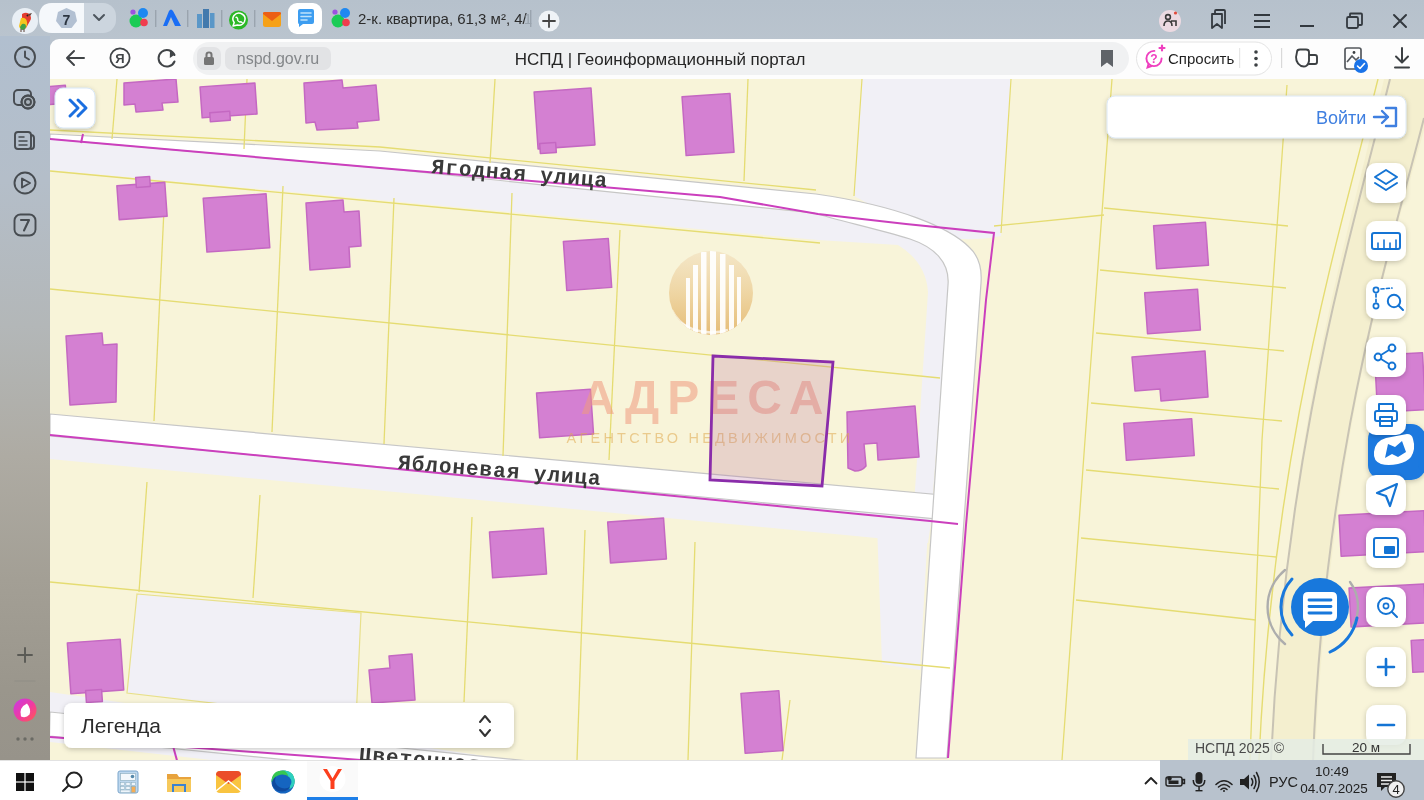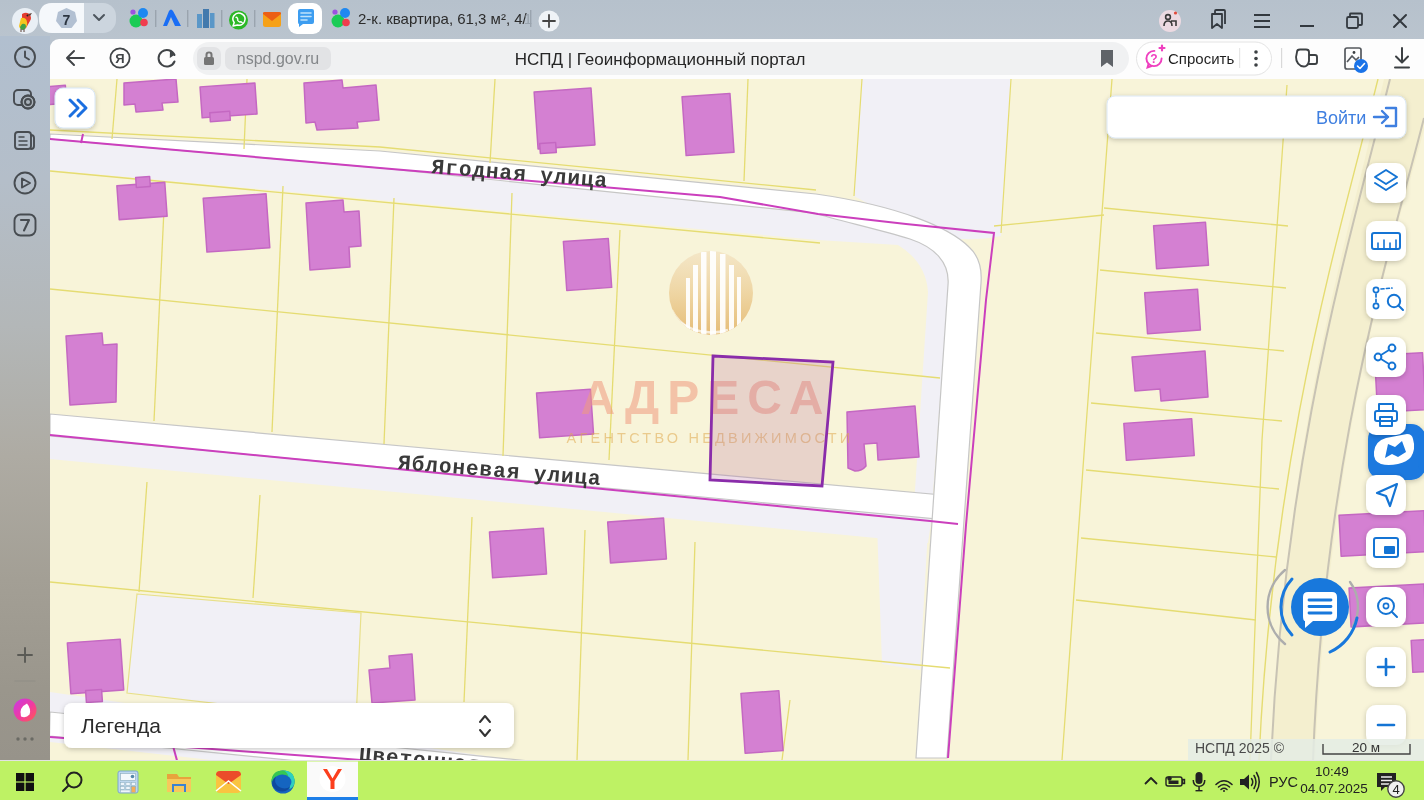--- a/index.html
+++ b/index.html
@@ -8,21 +8,21 @@
   
   #tabbar { position:absolute; left:0; top:0; width:1424px; height:40px; background:linear-gradient(#b6c1cc,#bac4ce); }
   
   #toolbar { position:absolute; left:50px; top:39px; width:1374px; height:40px; background:#fdfdfd; border-radius:9px 0 0 0; box-shadow:0 1px 0 #e9e9e9; }
   
   #sidebar { position:absolute; left:0; top:36px; width:50px; height:725px;
      background:linear-gradient(180deg,#b1bfcf 0%,#b4bec9 20%,#b3b7b8 40%,#aeaba3 58%,#a39f95 75%,#9a968c 90%,#97938a 100%); }
   
   #map { position:absolute; left:50px; top:79px; width:1374px; height:681px; background:#f8f4d9; overflow:hidden; }
   
-  #taskbar { position:absolute; left:0; top:760px; width:1424px; height:40px; background:#bef264; border-top:1px solid #e2e2e2; }
+  #taskbar { position:absolute; left:0; top:760px; width:1160px; height:40px; background:#ffffff; border-top:1px solid #e2e2e2; }
 </style>
 </head>
 <body>
 <div id="stage">
   <div id="tabbar">
     <svg width="1424" height="40" viewBox="0 0 1424 40" xmlns="http://www.w3.org/2000/svg">
 
       <circle cx="25" cy="21" r="13" fill="#e9eff5"></circle>
       <g>
         <path d="M22,14 Q27,11 30,15 Q32,18 30,21 L26,28 Q24,30 22,28 Z" fill="#e43d30"></path>

